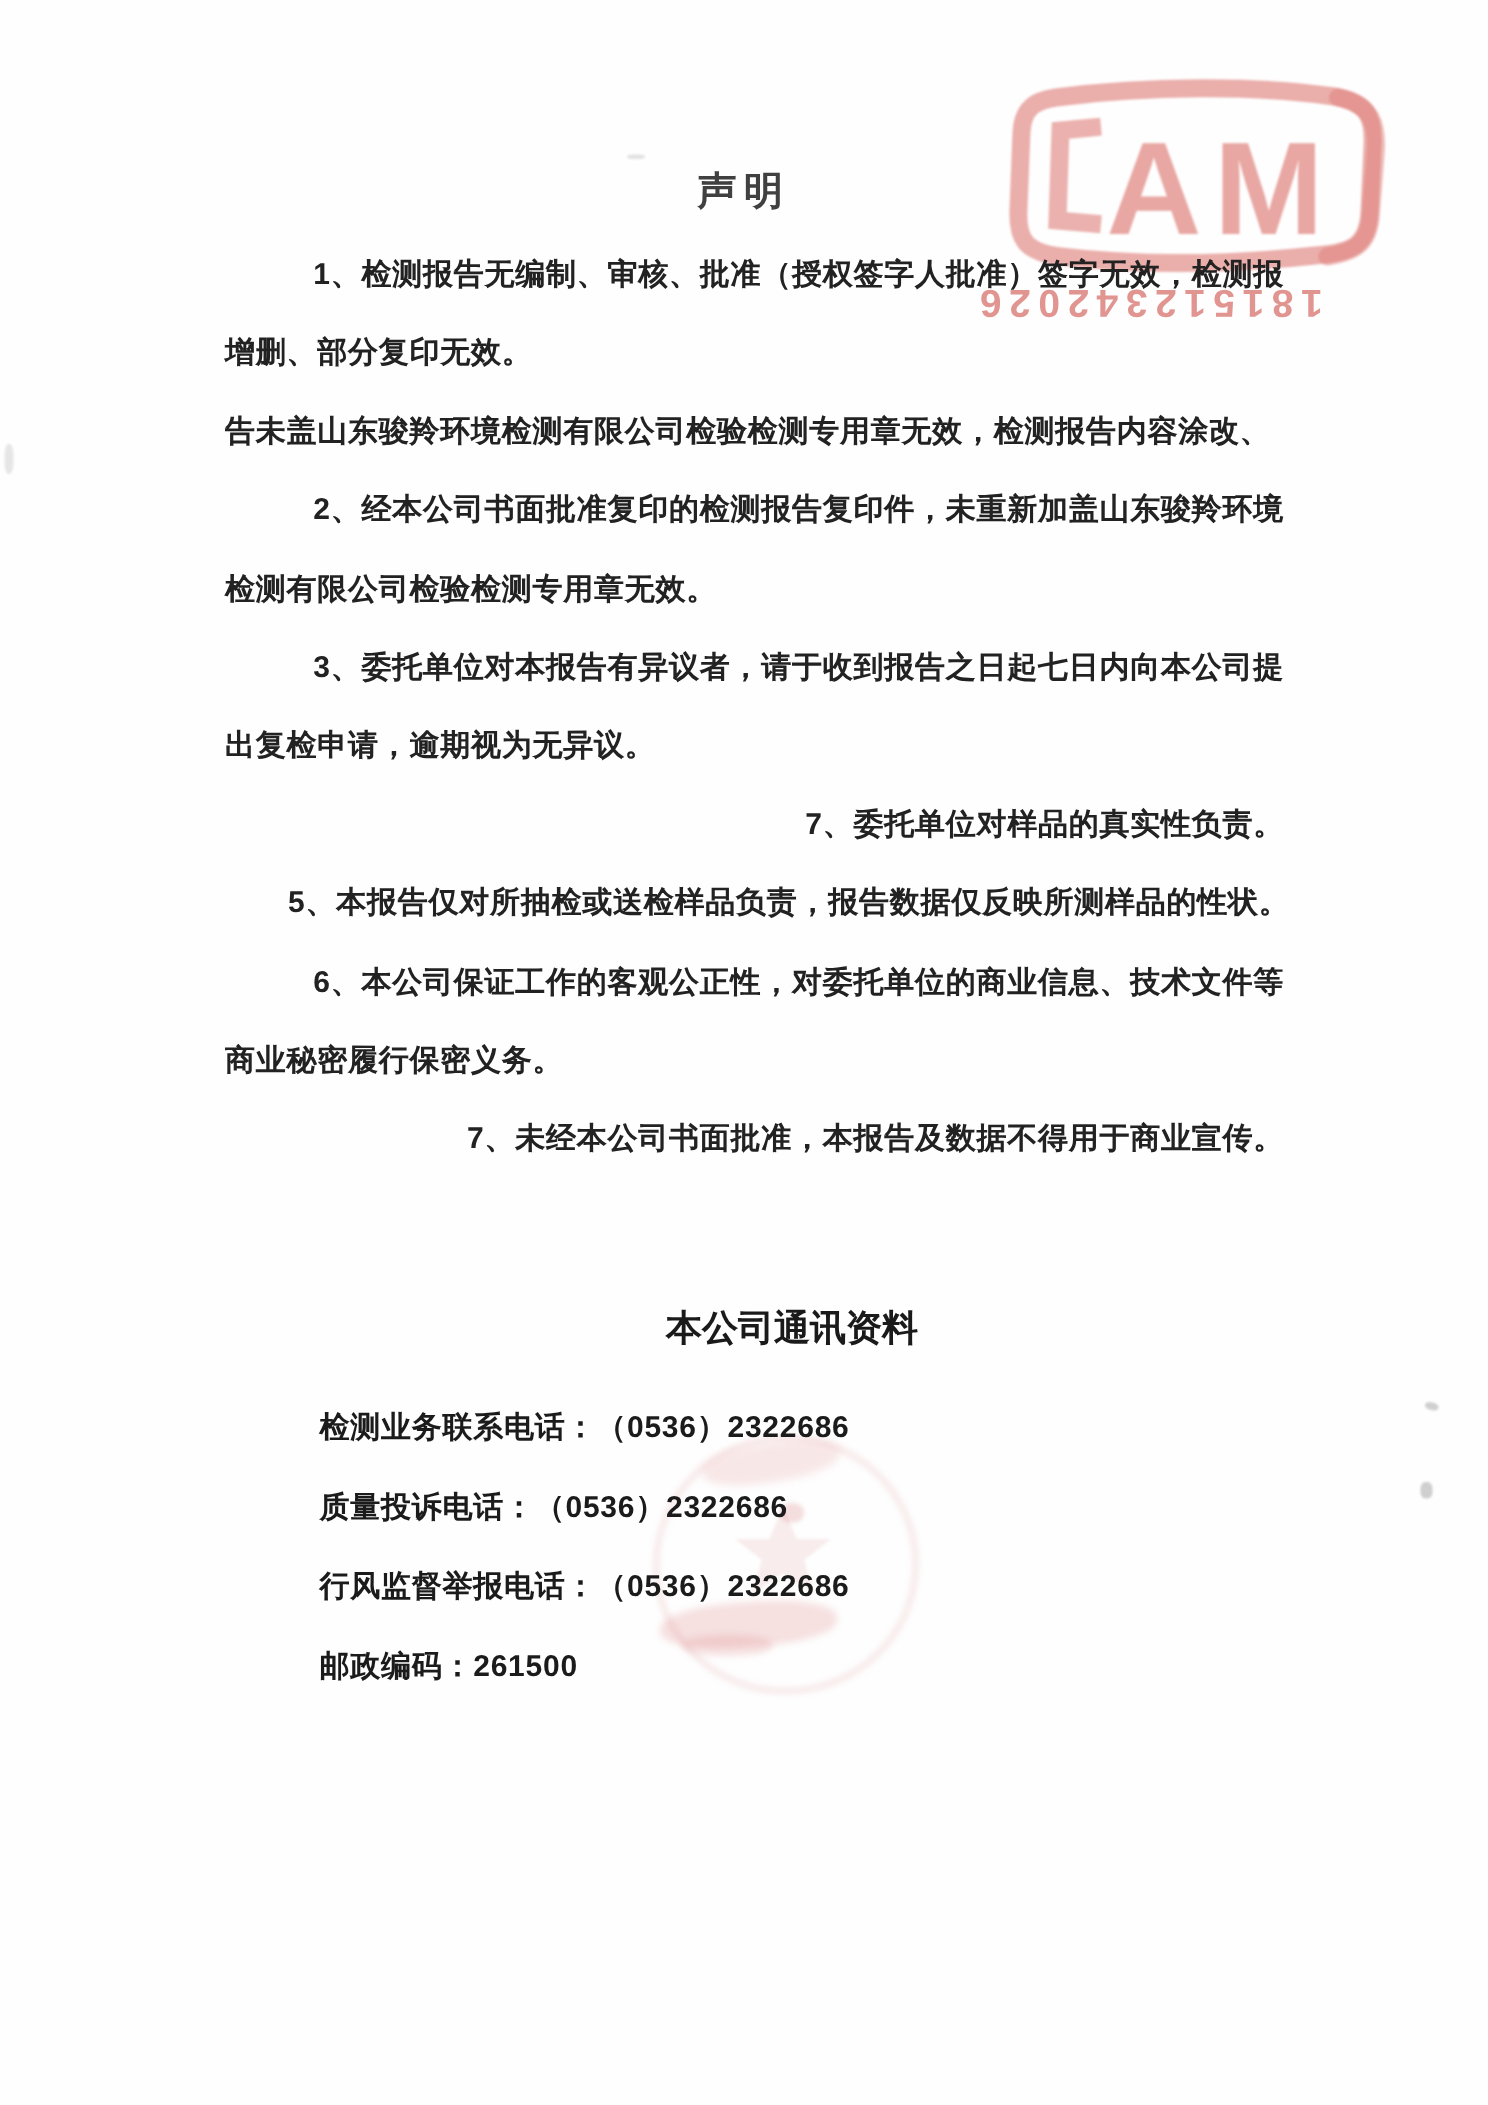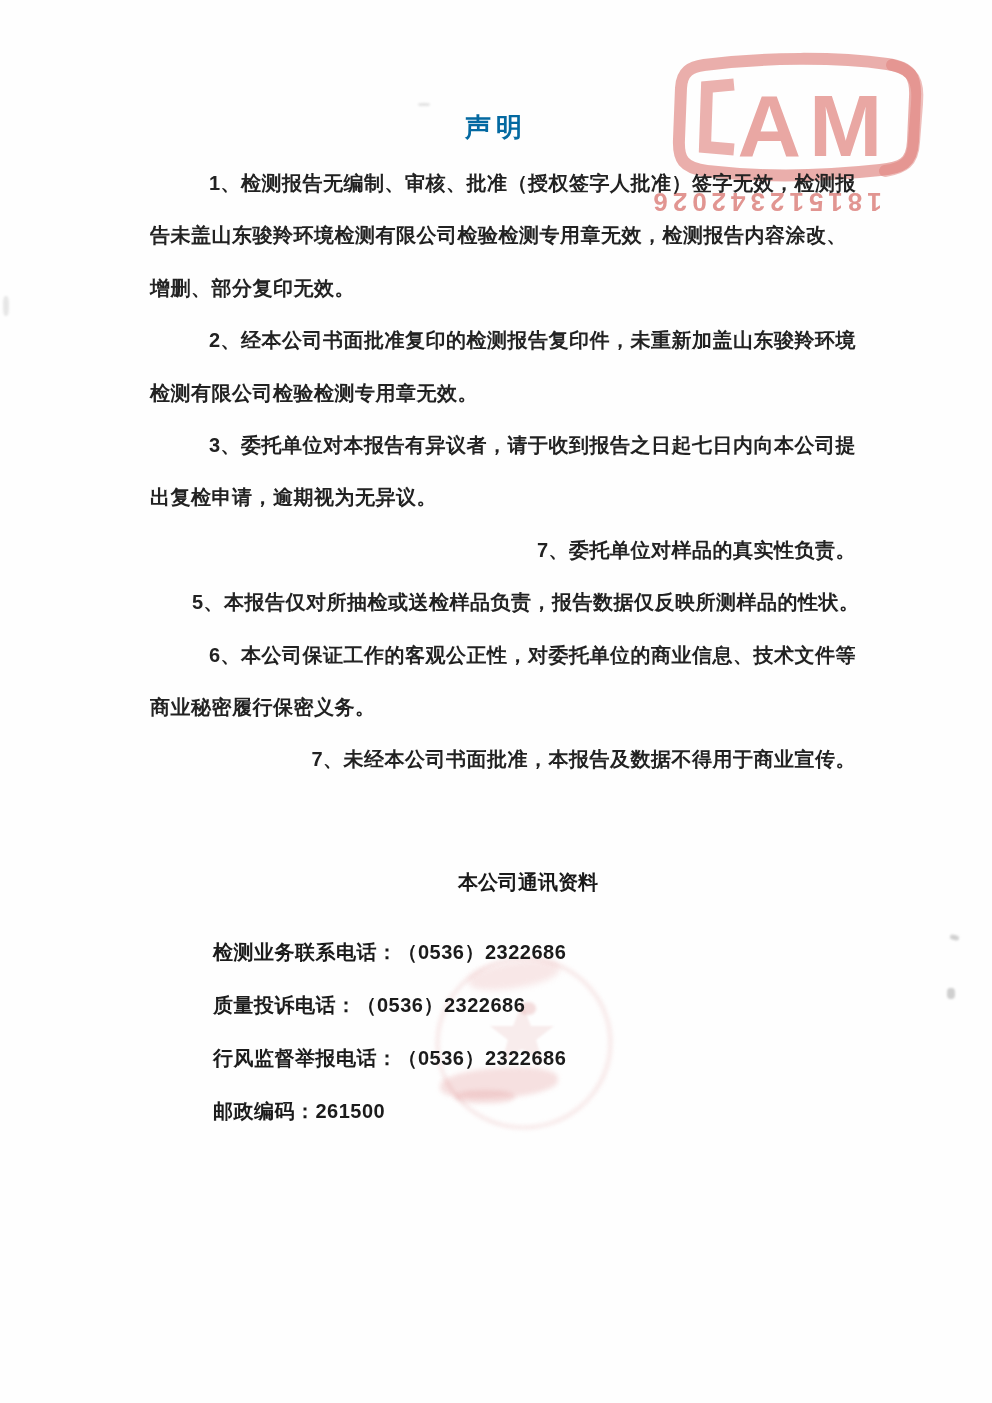--- a/index.html
+++ b/index.html
@@ -16,21 +16,21 @@
 
   
   .doc-title {
     position: absolute;
     top: 110px; left: 0;
     width: 100%;
     text-align: center;
     font-size: 26px;
     font-weight: bold;
     letter-spacing: 5px;
-    color: #0369a1;
+    color: #404040;
   }
 
   
   .body-text {
     position: absolute;
     left: 150px;
     top: 157px;
     width: 706px;
   }
   .line {
@@ -43,21 +43,21 @@
     color: #222;
   }
   .line.indent { padding-left: 42px; text-align: right; }
 
   
   .contact-heading {
     position: absolute;
     top: 869px;
     left: 64px; right: 0;
     text-align: center;
-    font-size: 20px;
+    font-size: 24px;
     font-weight: bold;
     color: #1a1a1a;
   }
   .contact-list {
     position: absolute;
     left: 213px;
     top: 926px;
   }
   .contact-item {
     height: 53px;
@@ -142,22 +142,22 @@
       <text x="148" y="104" text-anchor="middle" font-family="Liberation Sans, DejaVu Sans, sans-serif" font-size="88" font-weight="bold" letter-spacing="8" fill="#d96761" opacity="0.68">AM</text>
     </svg>
   </div>
 
   <div class="cma-number">181512342026</div>
 
   <h1 class="doc-title">声明</h1>
 
   <div class="body-text">
     <div class="line indent">1、检测报告无编制、审核、批准（授权签字人批准）签字无效，检测报</div>
+    <div class="line">增删、部分复印无效。</div>
     <div class="line">告未盖山东骏羚环境检测有限公司检验检测专用章无效，检测报告内容涂改、</div>
-    <div class="line">增删、部分复印无效。</div>
     <div class="line indent">2、经本公司书面批准复印的检测报告复印件，未重新加盖山东骏羚环境</div>
     <div class="line">检测有限公司检验检测专用章无效。</div>
     <div class="line indent">3、委托单位对本报告有异议者，请于收到报告之日起七日内向本公司提</div>
     <div class="line">出复检申请，逾期视为无异议。</div>
     <div class="line indent">7、委托单位对样品的真实性负责。</div>
     <div class="line indent">5、本报告仅对所抽检或送检样品负责，报告数据仅反映所测样品的性状。</div>
     <div class="line indent">6、本公司保证工作的客观公正性，对委托单位的商业信息、技术文件等</div>
     <div class="line">商业秘密履行保密义务。</div>
     <div class="line indent">7、未经本公司书面批准，本报告及数据不得用于商业宣传。</div>
   </div>

